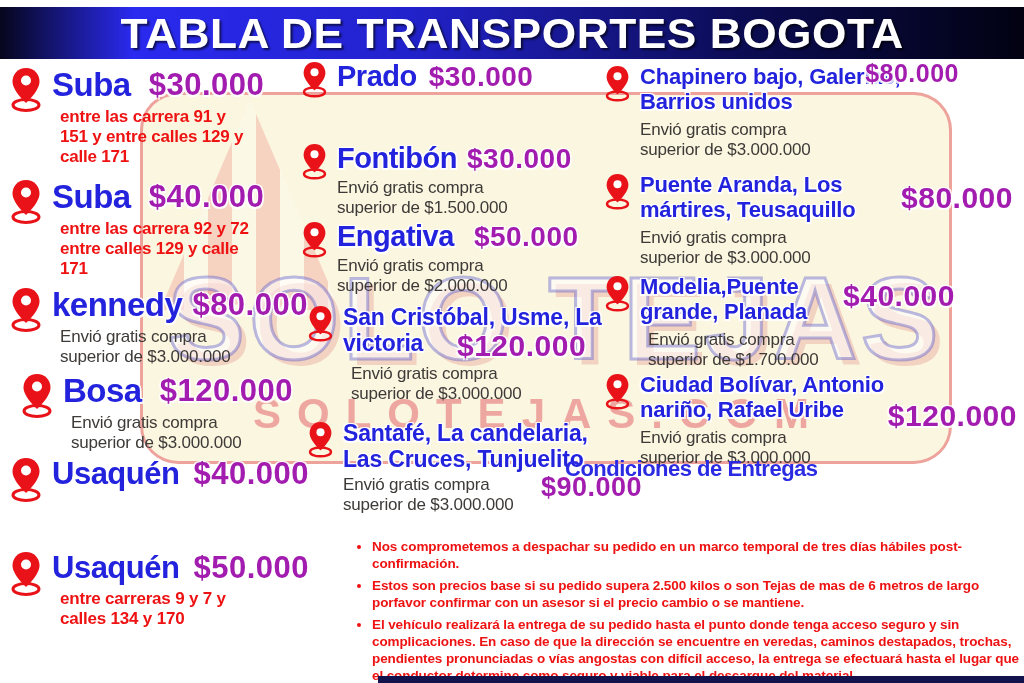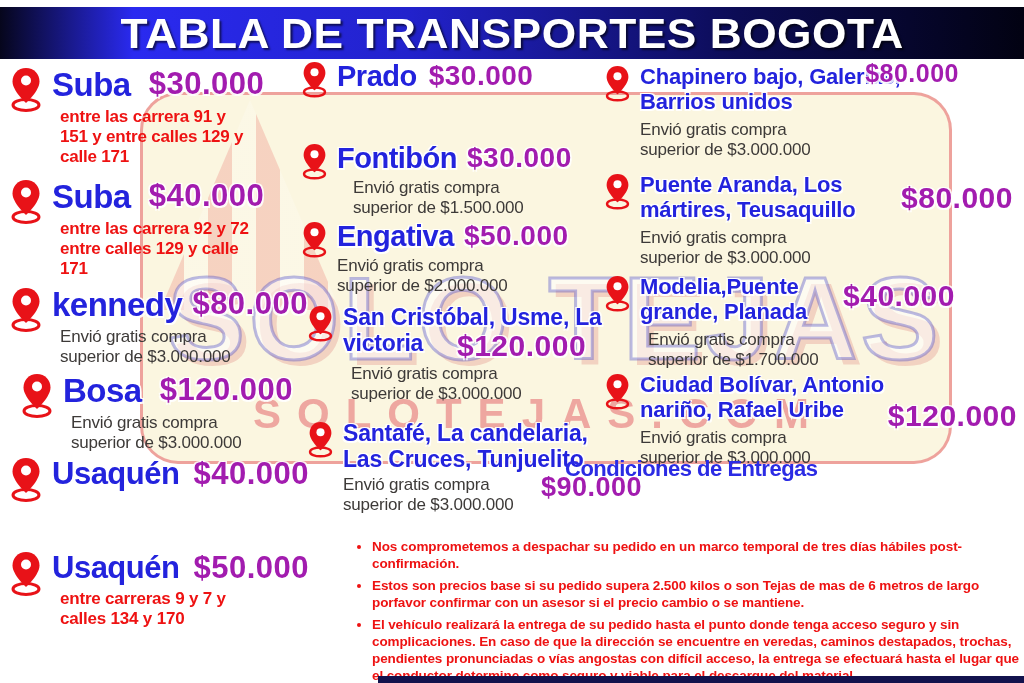--- a/index.html
+++ b/index.html
@@ -26,21 +26,21 @@
   .wm-url{position:absolute;left:175px;top:390px;width:650px;z-index:1;text-align:right;
     font-size:42px;font-weight:700;letter-spacing:16px;white-space:nowrap;
     color:rgba(226,88,96,.5)}
 
   
   .entry{position:absolute;display:flex;gap:8px;z-index:2}
   .pin{flex:0 0 auto}
   .pin svg{width:36px;height:46px;display:block}
   .pin.sm svg{width:29px;height:38px}
   .body{position:relative;flex:1}
-  .row{display:flex;align-items:flex-start;gap:18px;white-space:nowrap}
+  .row{display:flex;align-items:center;gap:18px;white-space:nowrap}
   .loc{color:#2323dd;font-weight:800;
     text-shadow:1.5px 1.5px 0 rgba(255,255,255,.9),-1.5px -1.5px 0 rgba(255,255,255,.9),
       1.5px -1.5px 0 rgba(255,255,255,.9),-1.5px 1.5px 0 rgba(255,255,255,.9)}
   .price{color:#a21caf;font-weight:800;letter-spacing:.5px;
     text-shadow:1.5px 1.5px 0 rgba(255,255,255,.85),-1.5px -1.5px 0 rgba(255,255,255,.85),
       1.5px -1.5px 0 rgba(255,255,255,.85),-1.5px 1.5px 0 rgba(255,255,255,.85)}
   .loc.xl{font-size:33px;letter-spacing:-.5px}
   .price.xl{font-size:31px}
   .loc.lg{font-size:29px;letter-spacing:-.5px}
   .price.lg{font-size:28px}
@@ -188,32 +188,32 @@
   <span class="pin sm">
       <svg>
         <use href="#pin"></use>
       </svg>
     </span>
   <div class="body">
     <div class="row" style="gap:10px">
       <span class="loc lg">Fontibón</span>
       <span class="price lg">$30.000</span>
     </div>
-    <div class="note gray" style="width:190px;margin-left:16px">Envió gratis compra superior de $1.500.000</div>
+    <div class="note gray" style="width:190px;margin-left:0">Envió gratis compra superior de $1.500.000</div>
   </div>
 </div>
 
 <div class="entry" style="left:300px;top:220px">
   <span class="pin sm">
       <svg>
         <use href="#pin"></use>
       </svg>
     </span>
   <div class="body">
-    <div class="row" style="gap:10px">
+    <div class="row" style="gap:20px">
       <span class="loc lg">Engativa</span>
       <span class="price lg">$50.000</span>
     </div>
     <div class="note gray" style="width:190px;margin-left:0">Envió gratis compra superior de $2.000.000</div>
   </div>
 </div>
 
 <div class="entry" style="left:306px;top:304px;width:300px">
   <span class="pin sm">
       <svg>

